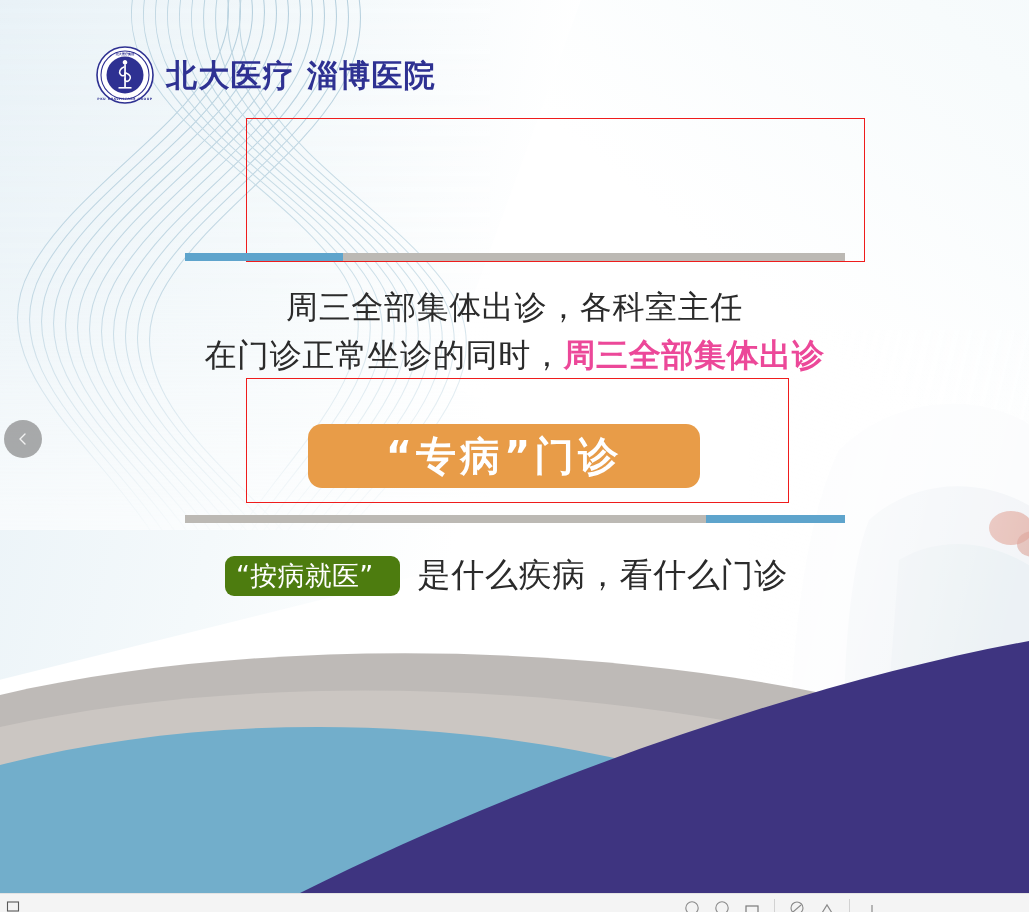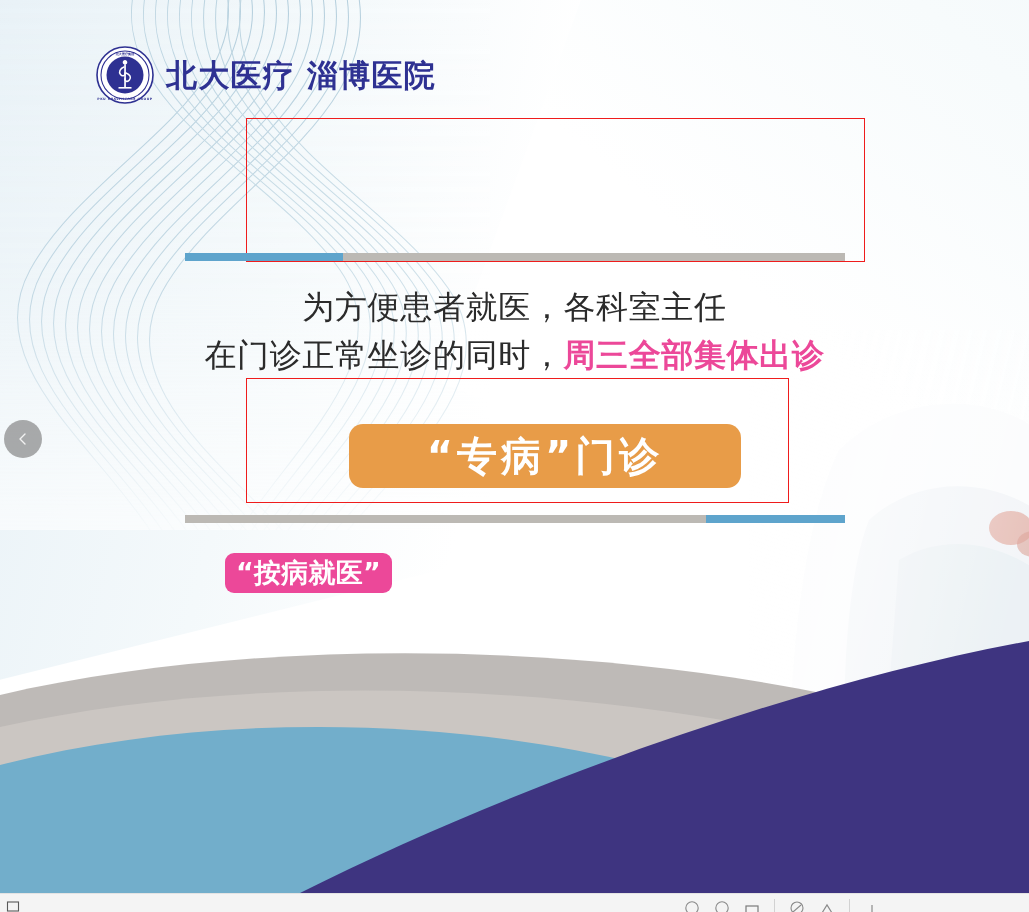--- a/index.html
+++ b/index.html
@@ -101,21 +101,20 @@
     left: 308px; top: 167px;
     width: 392px; height: 66px;
     background: #1b8cc2;
     font-size: 41px;
   }
   #pill-special-disease {
     left: 308px; top: 424px;
     width: 392px; height: 64px;
     background: #e89c48;
     font-size: 40px;
-    margin-left: 41px;
   }
 
   
   .divider {
     position: absolute;
     height: 8px;
     display: flex;
     overflow: hidden;
   }
   #divider-top    { left: 185px; top: 253px; width: 660px; }
@@ -141,27 +140,27 @@
   .tagrow {
     position: absolute;
     display: flex;
     align-items: center;
     white-space: nowrap;
   }
   #tagrow-by-disease  { left: 225px; top: 553px; }
   #tagrow-by-symptom  { left: 225px; top: 628px; }
 
   .tag-chip {
-    background: #ec4899;
+    background: #4d7c0f;
     color: #ffffff;
-    font-weight: 700;
+    font-weight: 400;
     font-size: 27px;
     letter-spacing: .01em;
     border-radius: 9px;
-    padding: 6px 11px 7px 11px;
+    padding: 6px 26px 7px 11px;
     line-height: 1;
   }
   .tag-text {
     color: #2b2b2b;
     font-size: 33px;
     letter-spacing: .02em;
     margin-left: 18px;
   }
 
   
@@ -333,34 +332,35 @@
 
     <div class="redbox" id="redbox-expert"></div>
     <div class="redbox" id="redbox-disease"></div>
 
 
     <div class="divider" id="divider-top">
       <div class="seg-blue" style="width:24%"></div>
       <div class="seg-gray" style="width:76%"></div>
     </div>
 
-    <div class="para" id="para-line-1">为方便患者就医，各科室主任</div>
+    <div class="para" id="para-line-1">周三全部集体出诊，各科室主任</div>
     <div class="para" id="para-line-2">
       <span>在门诊正常坐诊的同时，</span><span class="em">周三全部集体出诊</span>
     </div>
 
     <div class="pill" id="pill-special-disease">“专病”门诊</div>
 
     <div class="divider" id="divider-bottom">
       <div class="seg-gray" style="width:79%"></div>
       <div class="seg-blue" style="width:21%"></div>
     </div>
 
     <div class="tagrow" id="tagrow-by-disease">
       <span class="tag-chip">“按病就医”</span>
+      <span class="tag-text">是什么疾病，看什么门诊</span>
     </div>
 
     <div id="carousel-prev">
       <svg width="16" height="16" viewBox="0 0 16 16">
         <polyline points="10,3 5,8 10,13" fill="none" stroke="#f2f2f2" stroke-width="1.4" stroke-linecap="round" stroke-linejoin="round"></polyline>
       </svg>
     </div>
 
   </div>
 

